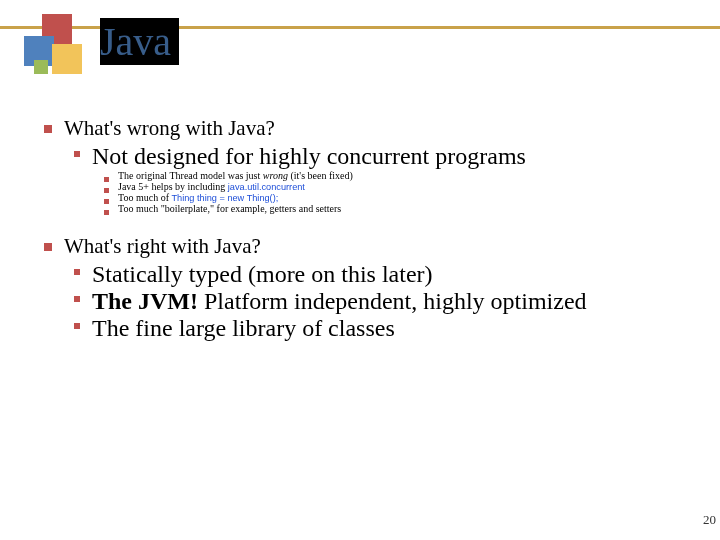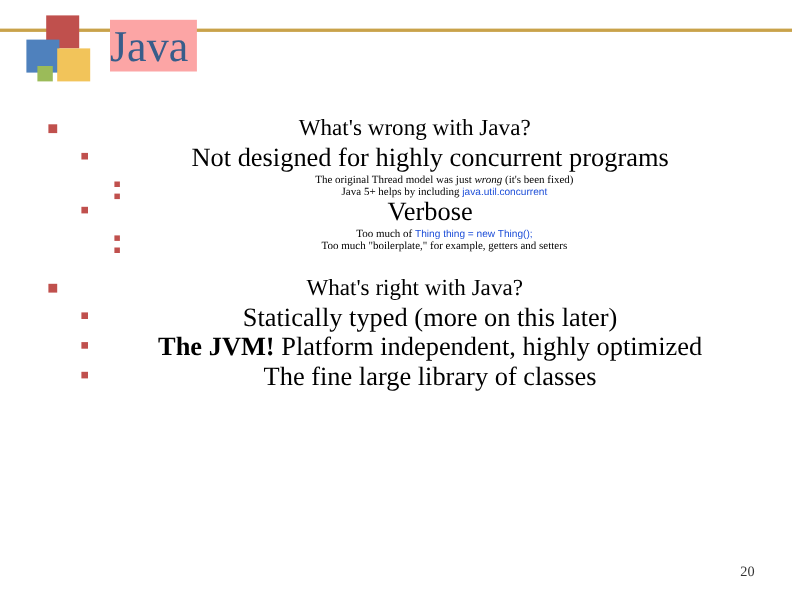--- a/index.html
+++ b/index.html
@@ -33,52 +33,51 @@
     height: 3px;
     background: #c9a24a;
     z-index: 0;
   }
   .title {
     position: absolute;
     left: 100px;
     top: 18px;
     font-size: 40px;
     color: #385d8a;
-    background: #fca5a5;
+    background: #000000;
     padding-right: 8px;
     z-index: 1;
   }
   .content {
     position: absolute;
     left: 40px;
-    top: 104px;
+    top: 116px;
     width: 650px;
     font-size: 18px;
-    text-align: center;
   }
   ul { list-style: none; margin: 0; padding: 0; }
   li { position: relative; }
   .b1 { padding-left: 24px; font-size: 21px; margin-bottom: 2px; }
   .b2 { padding-left: 24px; font-size: 24px; margin-bottom: 0px; margin-left: 28px; }
   .b3 { padding-left: 22px; font-size: 10px; margin-bottom: 0px; margin-left: 56px; }
   .b1::before, .b2::before, .b3::before {
     content: "";
     position: absolute;
     background: #c0504d;
   }
   .b1::before { left: 4px; top: 9px; width: 8px; height: 8px; }
   .b2::before { left: 6px; top: 8px; width: 6px; height: 6px; }
   .b3::before { left: 8px; top: 7px; width: 5px; height: 5px; }
   .gap { height: 20px; }
   .code { font-family: Verdana, Geneva, sans-serif; color: #1d4ed8; font-size: 0.92em; }
   em.it { font-style: italic; }
   strong.b { font-weight: bold; }
   .pagenum {
     position: absolute;
-    right: 34px;
+    right: 4px;
     bottom: 12px;
     font-size: 13px;
     color: #333;
     text-align: right;
   }
 </style>
 </head>
 <body>
 
 <div class="title-line"></div>
@@ -96,21 +95,20 @@
     <ul>
       <li class="b2">Not designed for highly concurrent programs</li>
       <ul>
         <li class="b3">
           <span>The original Thread model was just </span><em class="it">wrong</em><span> (it's been fixed)</span>
         </li>
         <li class="b3">
           <span>Java 5+ helps by including </span><span class="code">java.util.concurrent</span>
         </li>
       </ul>
-      <li class="b2">Verbose</li>
       <ul>
         <li class="b3">
           <span>Too much of </span><span class="code">Thing thing = new Thing();</span>
         </li>
         <li class="b3">Too much "boilerplate," for example, getters and setters</li>
       </ul>
     </ul>
 
     <div class="gap"></div>
 

